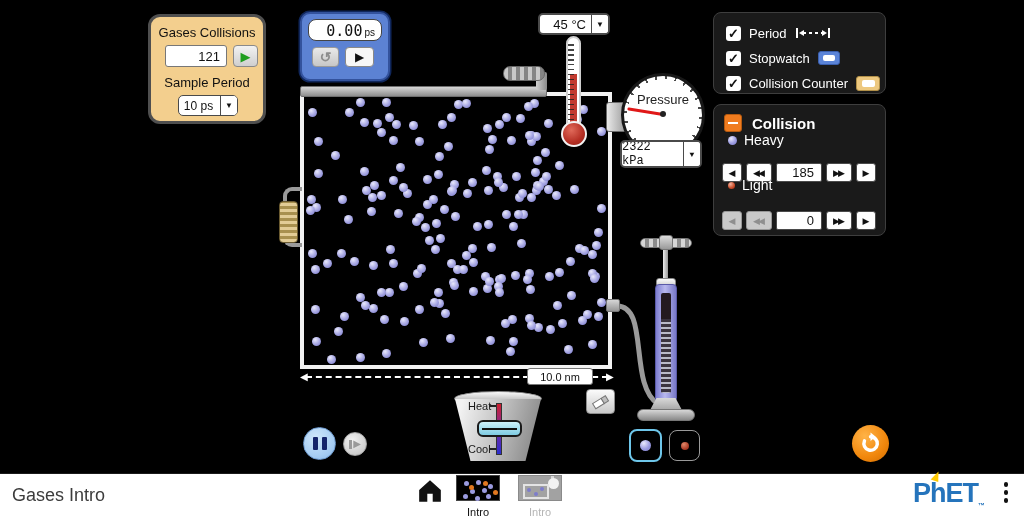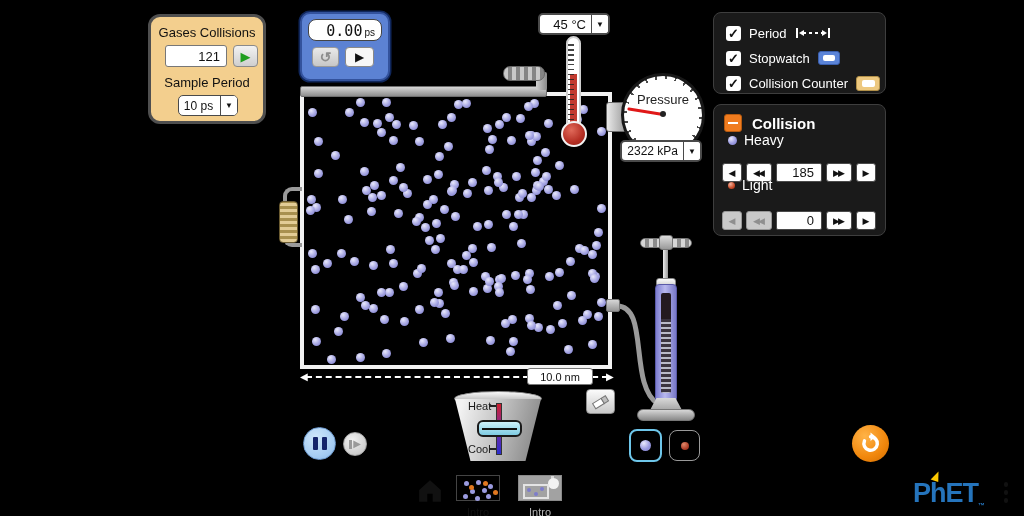--- a/index.html
+++ b/index.html
@@ -73,21 +73,21 @@
   
   #p-port { left:606px; top:102px; width:24px; height:30px; border-radius:3px;
             background:linear-gradient(90deg,#e8e8e8,#8f8f8f); border:1px solid #6a6a6a; }
   #gauge { left:621px; top:73px; width:84px; height:84px; border-radius:50%; border:3px solid #181818;
            background: radial-gradient(circle at 50% 50%, #fff 0 65%, rgba(255,255,255,0) 65%),
                        repeating-conic-gradient(from 3deg, #4a4a4a 0deg 2.6deg, #fff 2.6deg 15deg); }
   #gauge-label { left:621px; top:92px; width:84px; text-align:center; font-size:13px; color:#222; }
   #needle { left:663px; top:113px; width:36px; height:3px; background:#e01818; transform-origin:0 50%;
             transform:rotate(189deg); border-radius:2px; }
   #needle-hub { left:660px; top:111px; width:6px; height:6px; background:#222; border-radius:50%; }
-  #press-dd { left:620px; top:140px; width:82px; height:22px; }
+  #press-dd { left:620px; top:140px; width:82px; height:28px;font-family:Liberation Mono, monospace; }
 
   
   .dark-panel { background:#1a1a1a; border:1px solid #3e3e3e; border-radius:8px; }
   #tools-panel { left:713px; top:12px; width:173px; height:82px; }
   .tool-row { position:absolute; left:12px; display:flex; align-items:center; gap:8px; height:18px; }
   .chk { width:15px; height:15px; background:#fff; border-radius:3px; display:flex; align-items:center;
          justify-content:center; font-size:13px; font-weight:bold; color:#111; line-height:1; }
   .tool-label { color:#fff; font-size:13px; }
 
   .mini-sw { width:22px; height:14px; background:#5b84d8; border:1px solid #3a5fae; border-radius:3px;
@@ -564,20 +564,23 @@
       <i></i>
     </div>
 
   <div class="abs" id="reset-btn">
     <svg width="23" height="23" viewBox="0 0 24 24">
       <path d="M12 5 a7 7 0 1 1 -6.3 4.2" fill="none" stroke="#fff" stroke-width="3.6" stroke-linecap="round"></path>
       <polygon points="12,0.5 12,9.5 17.5,5" fill="#fff"></polygon>
     </svg>
   </div>
 
+  <div class="abs" id="navbar">
+    <div class="abs" id="nav-title">Gases Intro</div>
+  </div>
   <svg class="abs" id="home-btn" width="26" height="24" viewBox="0 0 24 22">
     <path d="M2 10 L12 1 L22 10 L22 21 L14.5 21 L14.5 13.5 L9.5 13.5 L9.5 21 L2 21 Z" fill="#111"></path>
   </svg>
   <div class="tab" id="tab-intro">
     <div class="thumb" id="intro-thumb">
         <span class="tdot" style="left: 7px; top: 5px; width: 5px; height: 5px; background: rgb(155, 155, 224);"></span>
         <span class="tdot" style="left: 19px; top: 4px; width: 5px; height: 5px; background: rgb(155, 155, 224);"></span>
         <span class="tdot" style="left: 31px; top: 8px; width: 5px; height: 5px; background: rgb(155, 155, 224);"></span>
         <span class="tdot" style="left: 13px; top: 13px; width: 5px; height: 5px; background: rgb(155, 155, 224);"></span>
         <span class="tdot" style="left: 25px; top: 12px; width: 5px; height: 5px; background: rgb(155, 155, 224);"></span>

